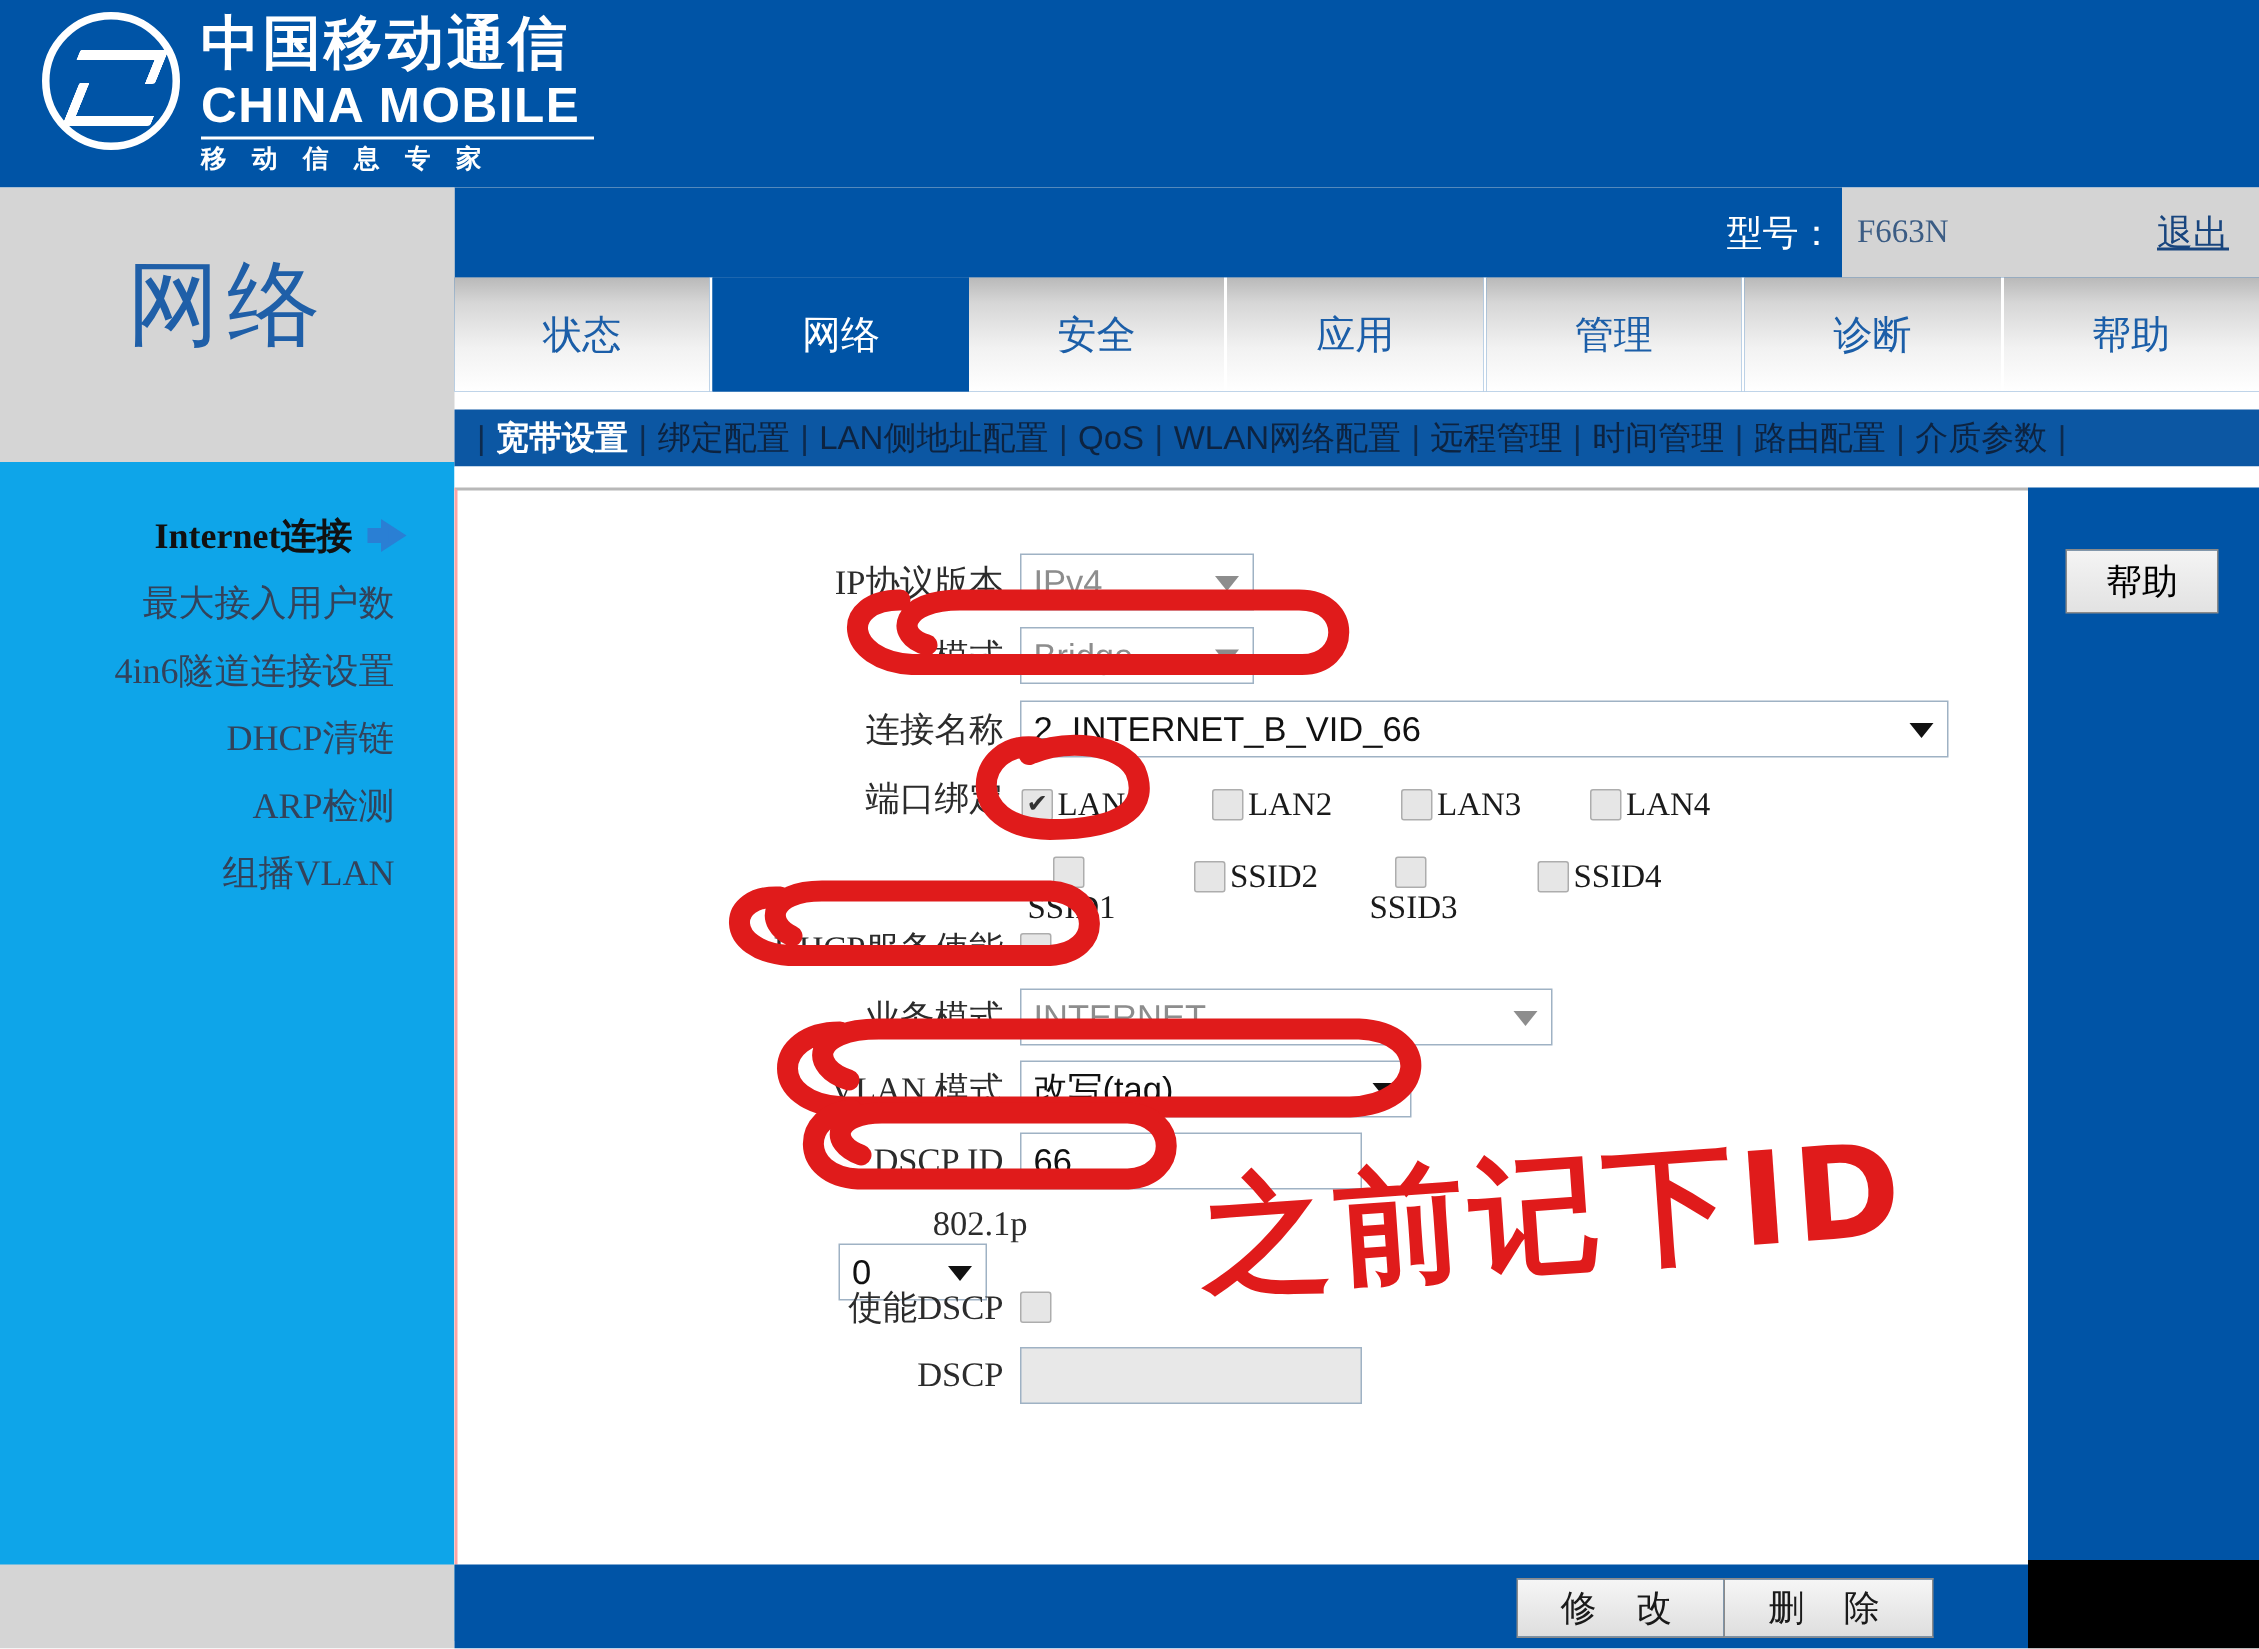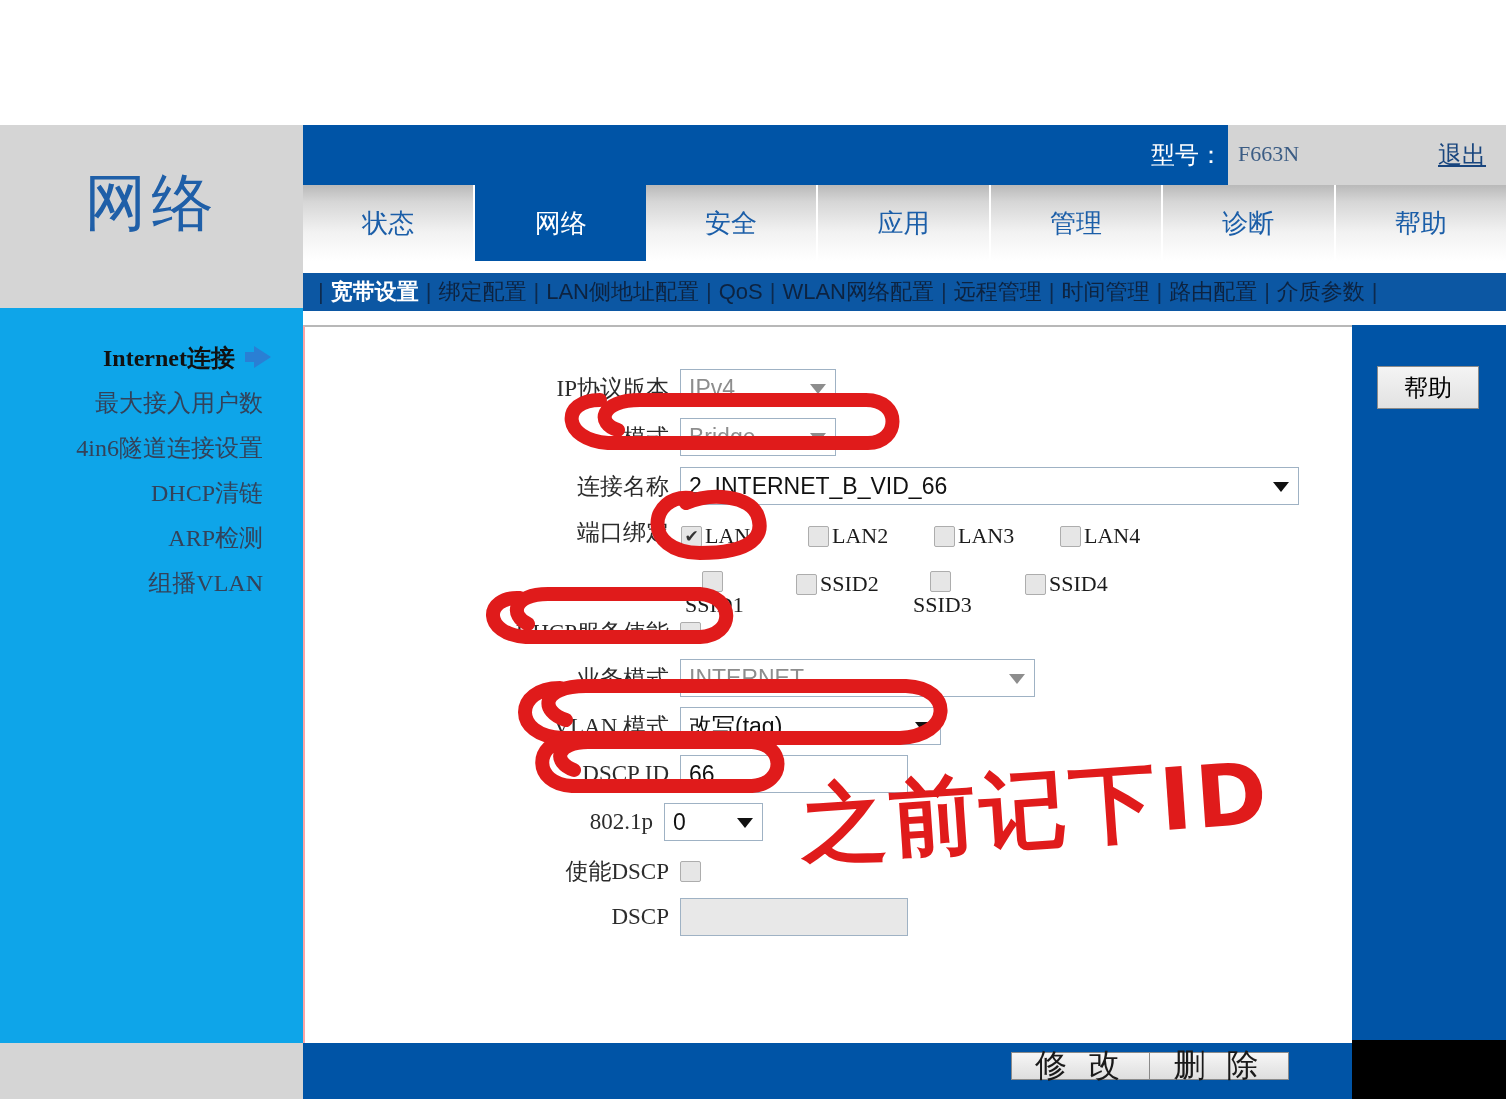--- a/index.html
+++ b/index.html
@@ -286,28 +286,28 @@
   #footer-black {
     position: absolute; left: 1352px; top: 1040px;
     width: 154px; height: 59px;
     background: #000000;
   }
   #footer-buttons {
     position: absolute; left: 708px; top: 9px;
     display: flex;
   }
   .fbtn {
-    width: 139px; height: 28px;
+    width: 139px; height: 40px;
     background: linear-gradient(to bottom,#f6f6f6,#dedede);
     border: 1px solid #8a8a8a;
     display: flex; align-items: center; justify-content: center;
-    color: #1a1a1a; font-size: 32px;
+    color: #1a1a1a; font-size: 24px;
     letter-spacing: 6px;
     cursor: pointer;
-    font-family: Liberation Sans, sans-serif;
+    font-family: Liberation Mono, monospace;
   }
   .fbtn + .fbtn { border-left: none; }
 
   
   #annotations {
     position: absolute; left: 0; top: 0;
     width: 1506px; height: 1099px;
     pointer-events: none;
   }
   #hand-note {
@@ -318,20 +318,31 @@
     letter-spacing: 4px;
     transform: rotate(-4deg);
     white-space: nowrap;
   }
 </style>
 </head>
 <body>
 
 <div id="page">
 
+  <div id="logo-bar">
+    <div id="logo-wrap">
+      <div id="logo-mark"></div>
+      <div id="logo-text">
+        <div id="logo-cn">中国移动通信</div>
+        <div id="logo-en">CHINA MOBILE</div>
+        <div id="logo-rule"></div>
+        <div id="logo-slogan">移动信息专家</div>
+      </div>
+    </div>
+  </div>
 
   <div id="model-bar">
     <div id="model-bar-blue"></div>
     <div id="model-label">型号：</div>
     <div id="model-value">F663N</div>
     <div id="logout-link">退出</div>
   </div>
 
   <div id="left-head">
     <div id="page-title">网络</div>
@@ -478,21 +489,21 @@
           </div>
         </div>
 
         <div class="row" style="left:200px; top:428px;">
           <div class="lbl">DSCP ID</div>
           <div class="txt" style="width:228px;">
             <span>66</span>
           </div>
         </div>
 
-        <div class="row" style="left:184px; top:476px;">
+        <div class="row" style="left:216px; top:476px;flex-direction:column;">
           <div class="lbl">802.1p</div>
           <div class="sel" style="width:99px;">
             <span>0</span>
             <span class="caret"></span>
           </div>
         </div>
 
         <div class="row" style="left:200px; top:529px;">
           <div class="lbl">使能DSCP</div>
           <span class="cbox"></span>

